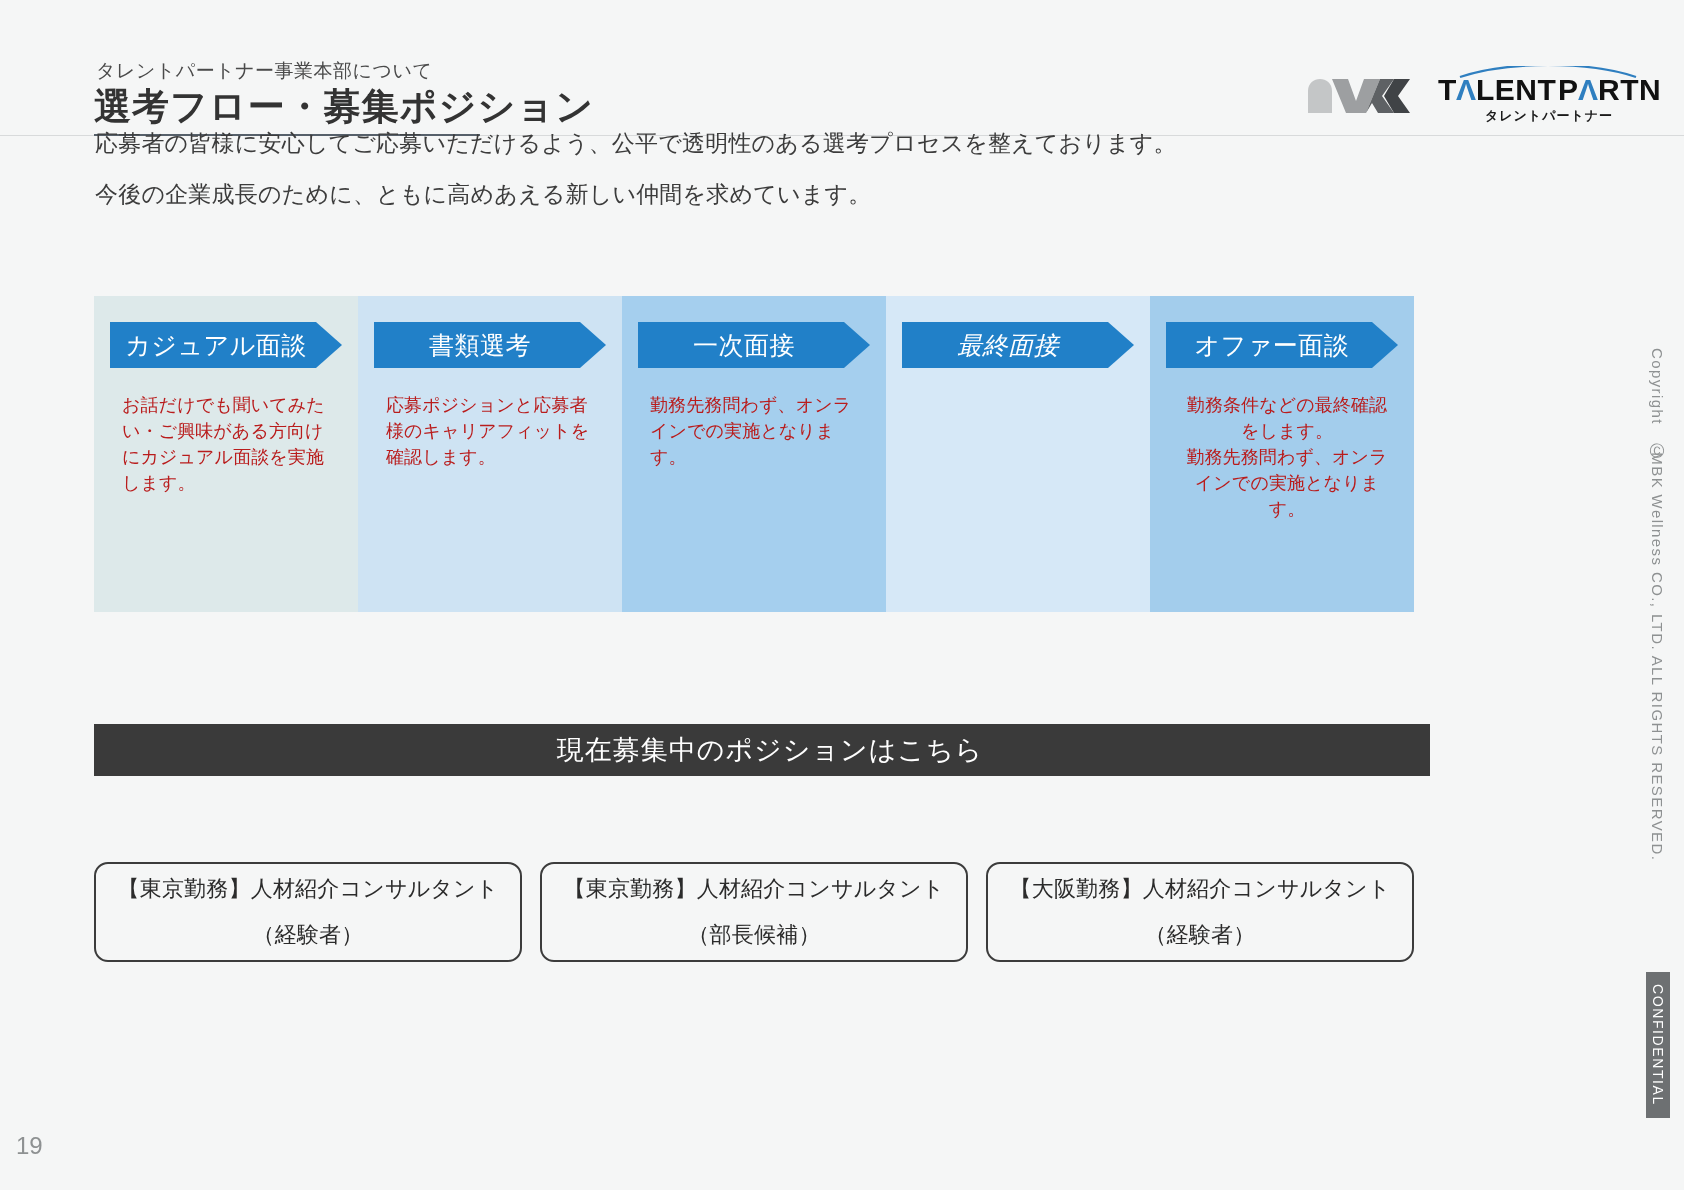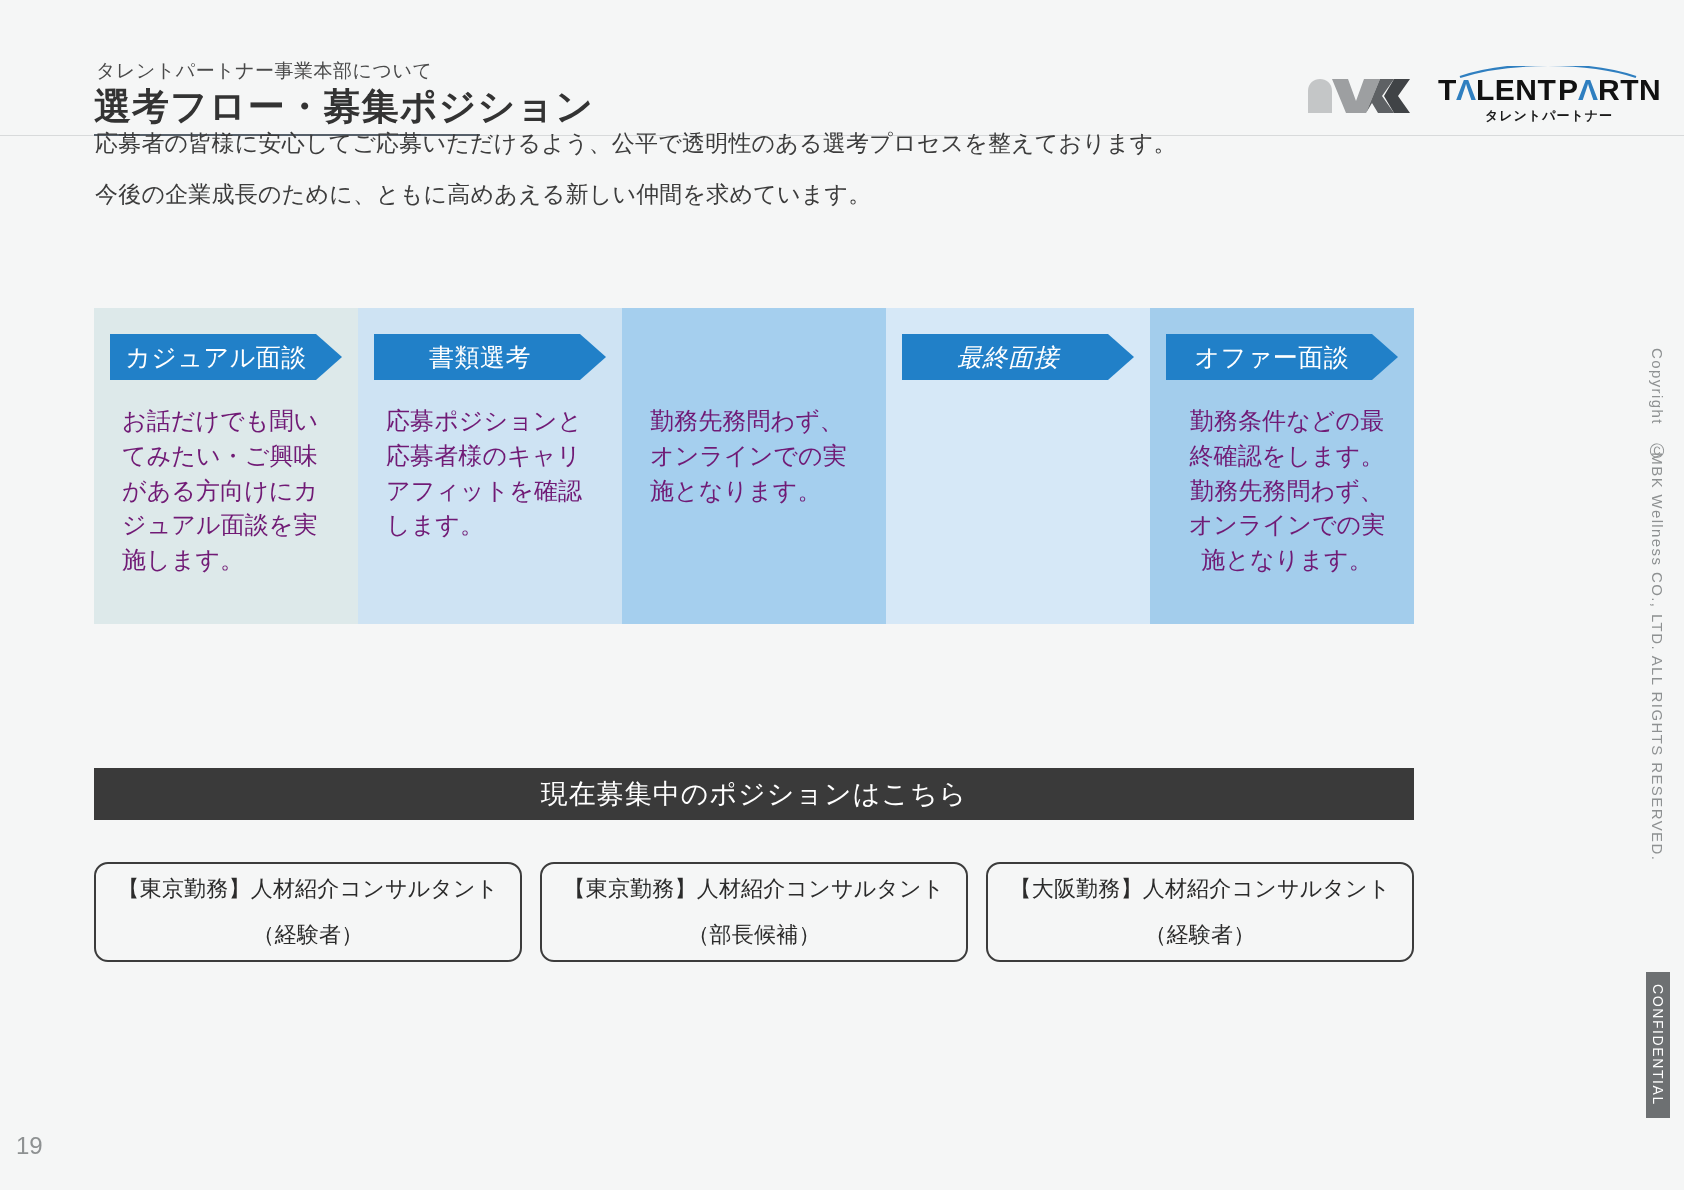--- a/index.html
+++ b/index.html
@@ -102,21 +102,20 @@
   }
 
   
   #flow {
     position: absolute;
     left: 94px;
     top: 296px;
     width: 1320px;
     height: 316px;
     display: flex;
-    margin-top: 12px;
   }
   .flow-col {
     position: relative;
     box-sizing: border-box;
     height: 316px;
   }
   .flow-col.c1 { width: 264px; background: #dde9ea; }
   .flow-col.c2 { width: 264px; background: #cee3f3; padding-left: 36px; }
   .flow-col.c3 { width: 264px; background: #a5cfee; }
   .flow-col.c4 { width: 264px; background: #d6e8f7; }
@@ -139,38 +138,39 @@
     font-size: 25px;
     letter-spacing: 0.5px;
     white-space: nowrap;
     padding-right: 20px;
   }
   .flow-body {
     position: absolute;
     left: 28px;
     top: 96px;
     width: 218px;
-    font-size: 24px;
+    font-size: 18px;
     line-height: 1.45;
-    color: #701a75;
+    color: #b91c1c;
     letter-spacing: 0.1px;
     white-space: pre-line;
   }
 
   
   #banner {
     position: absolute;
     left: 94px;
-    top: 768px;
+    top: 724px;
     width: 1320px;
     height: 52px;
     background: #3a3a3a;
     display: flex;
     align-items: center;
     justify-content: center;
+    padding-left: 16px;
   }
   #banner-label {
     color: #ffffff;
     font-size: 27px;
     letter-spacing: 1px;
     white-space: nowrap;
   }
 
   
   #positions {
@@ -280,20 +280,23 @@
   </div>
 
   <div class="flow-col c2" style="background: rgb(206, 227, 243);">
     <div class="chev" style="background: rgb(33, 128, 200);">
       <span class="chev-label">書類選考</span>
     </div>
     <div class="flow-body">応募ポジションと応募者様のキャリアフィットを確認します。</div>
   </div>
 
   <div class="flow-col c3" style="background: rgb(165, 207, 238);">
+    <div class="chev" style="background: rgb(33, 128, 200);">
+      <span class="chev-label">一次面接</span>
+    </div>
     <div class="flow-body">勤務先務問わず、オンラインでの実施となります。</div>
   </div>
 
   <div class="flow-col c4" style="background: rgb(214, 232, 247); font-style: italic;">
     <div class="chev" style="background: rgb(33, 128, 200);">
       <span class="chev-label">最終面接</span>
     </div>
   </div>
 
   <div class="flow-col c5" style="background: rgb(163, 205, 236); text-align: center;">

